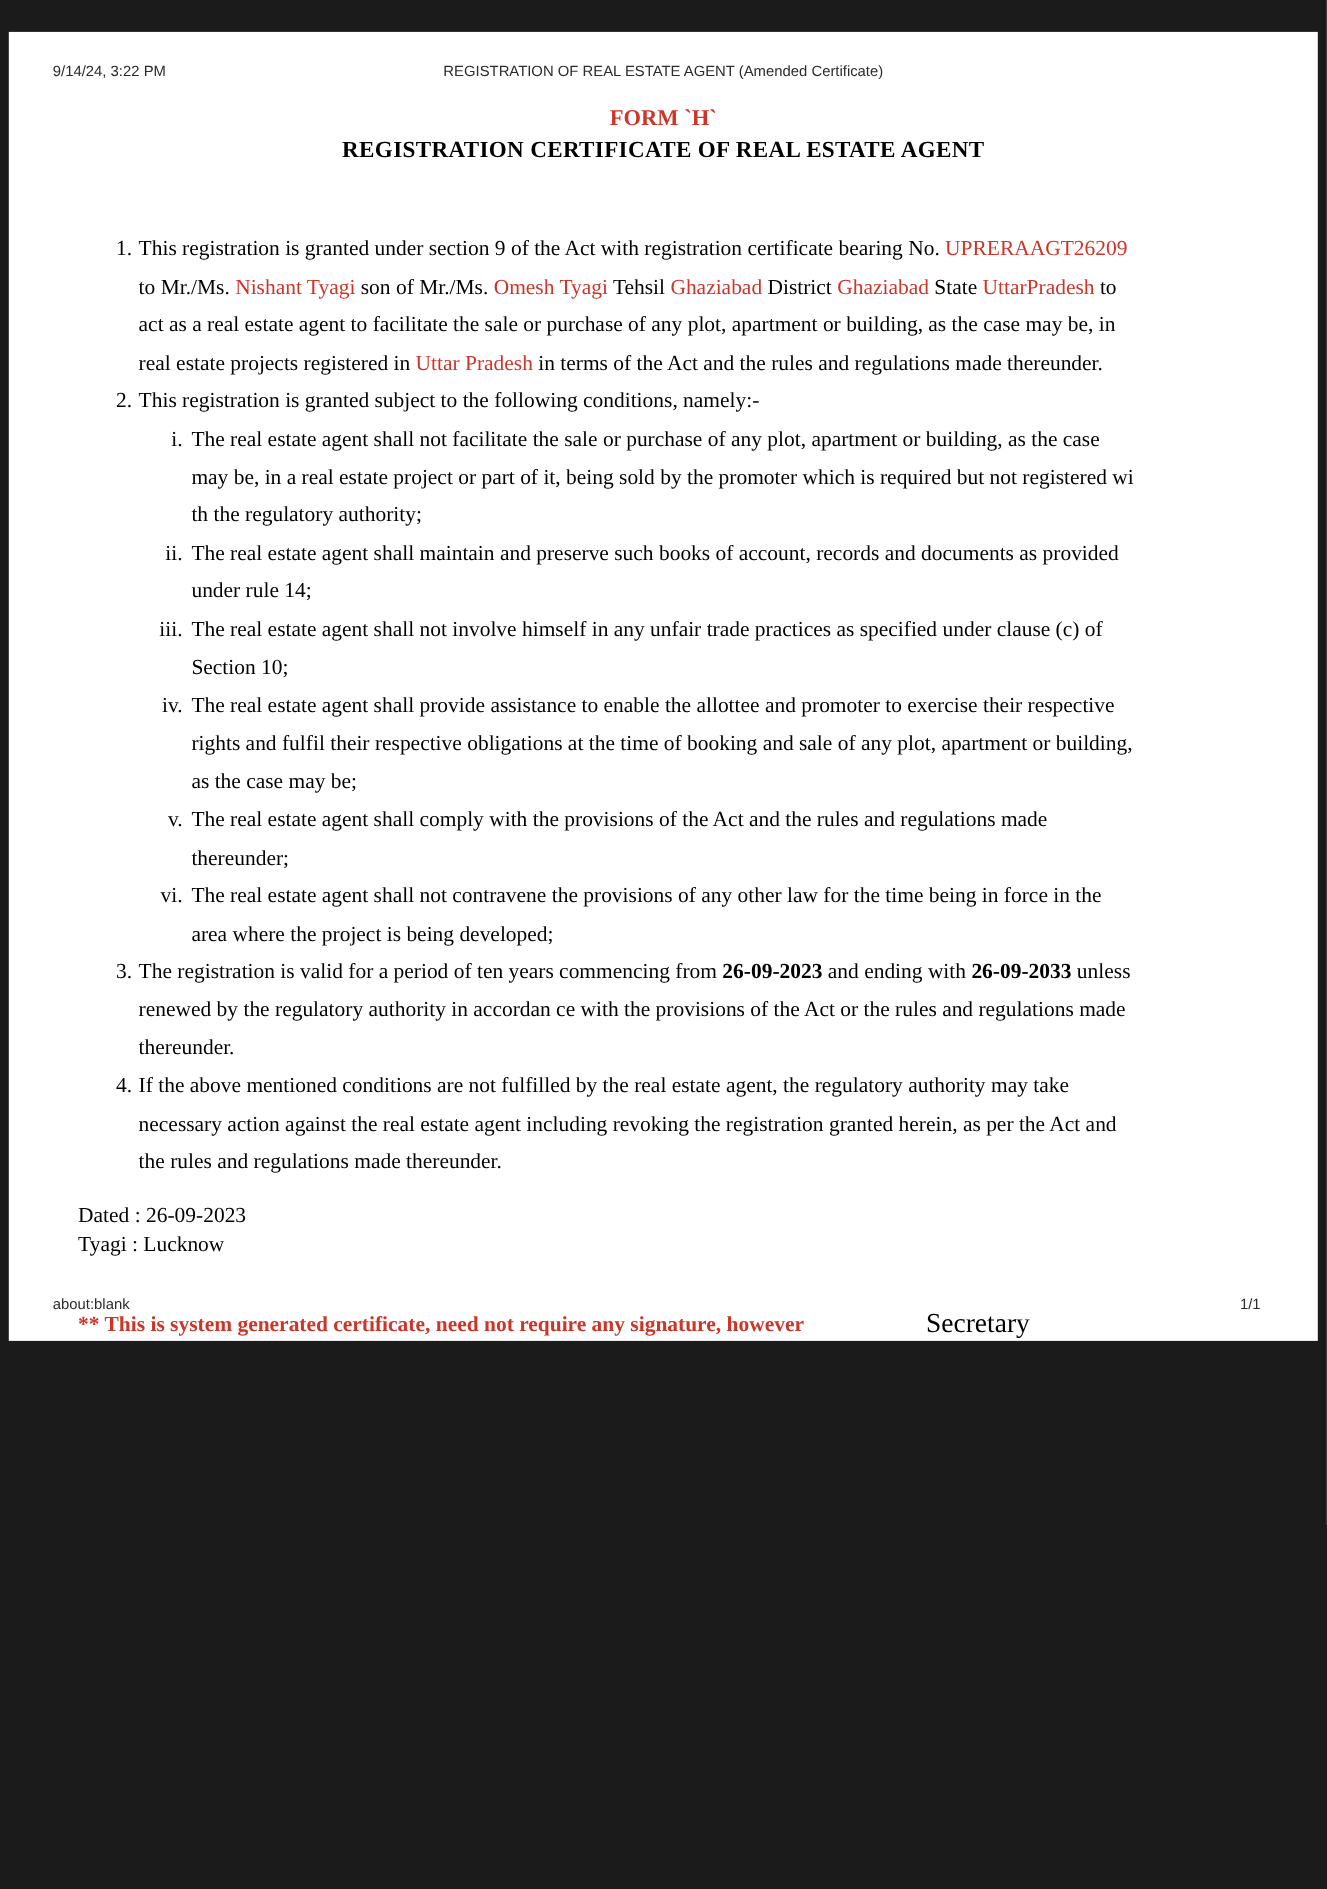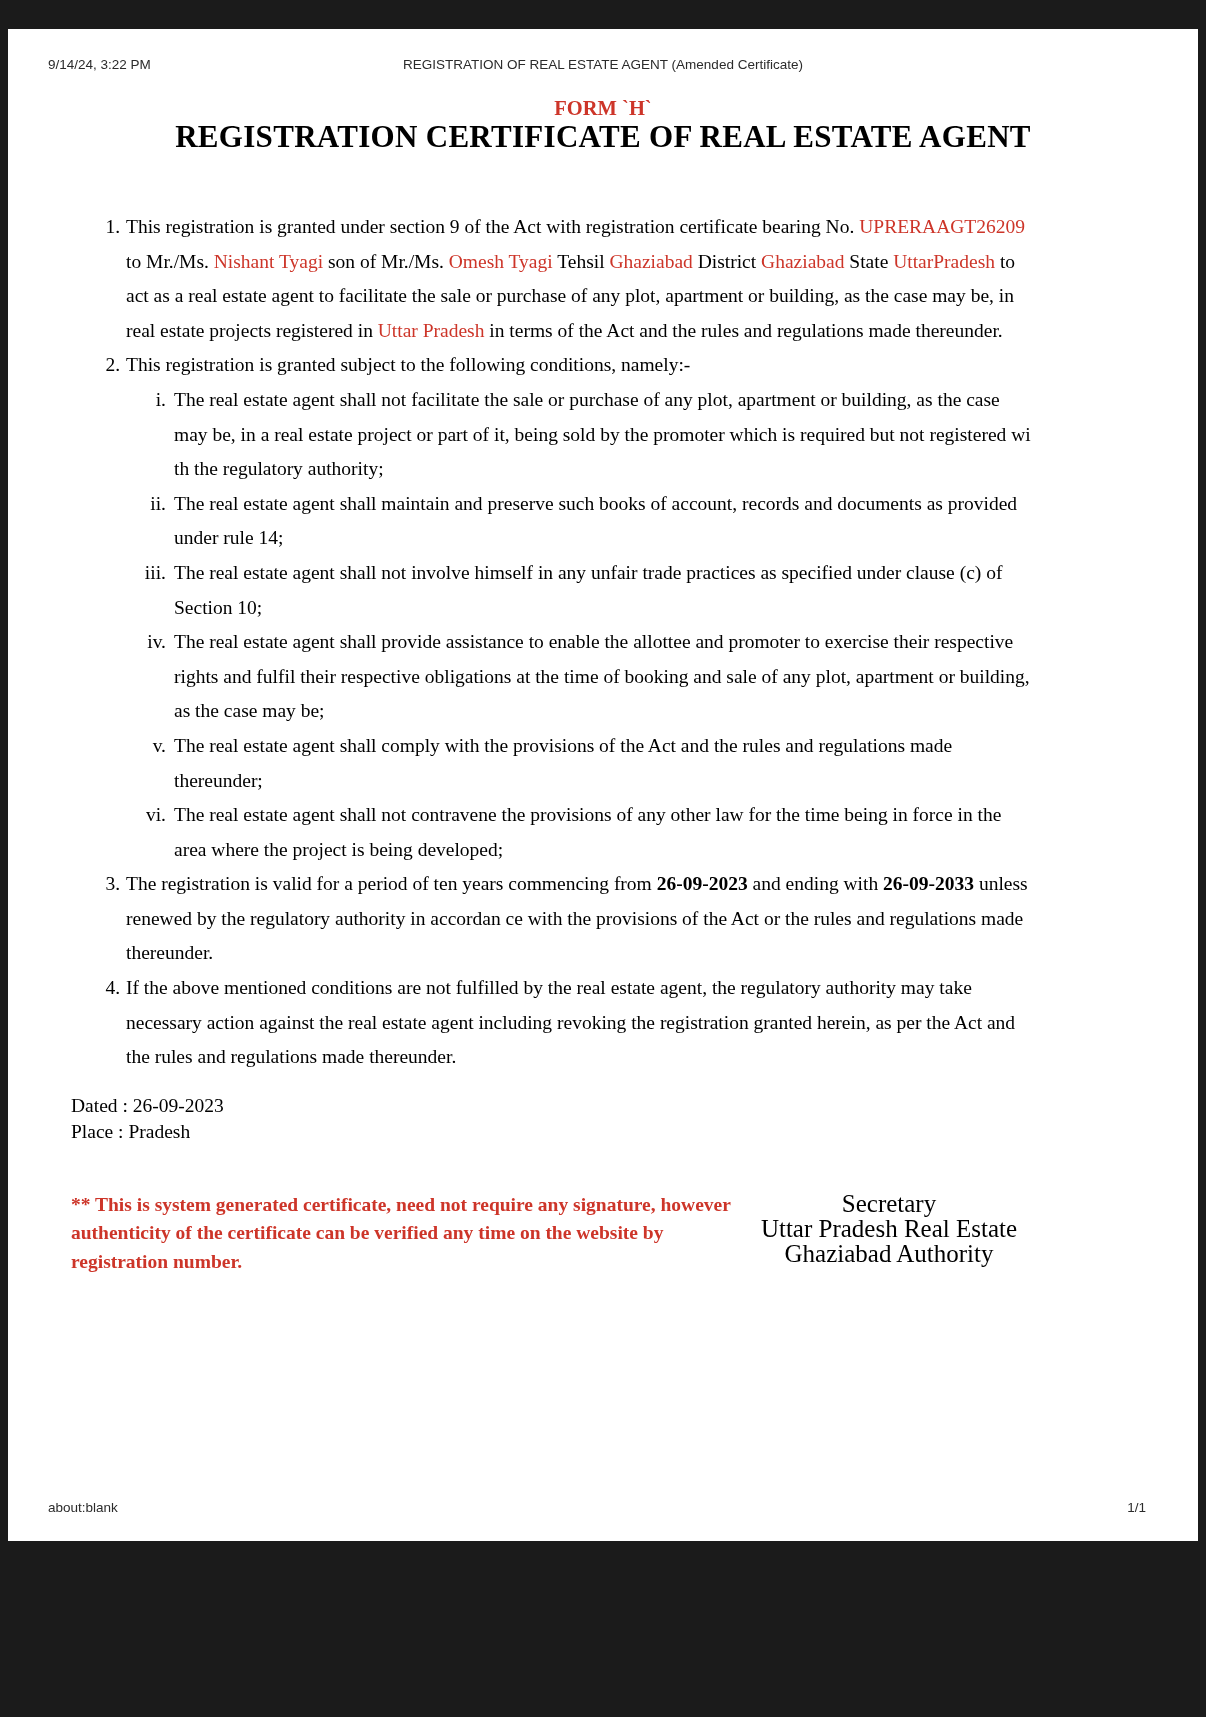--- a/index.html
+++ b/index.html
@@ -7,21 +7,21 @@
   html, body { background: #1b1b1b; }
   body {
     width: 1206px; height: 1717px;
     font-family: "Liberation Serif", serif;
     color: #000;
     position: relative;
   }
   .sheet {
     position: absolute;
     left: 8px; top: 29px;
-    width: 1190px; height: 1512px;
+    width: 1190px; height: 1190px;
     background: #ffffff;
     overflow: hidden;
   }
   
   .print-header {
     position: relative;
     margin-top: 28px;
     height: 17px;
     font-family: "Liberation Sans", sans-serif;
     font-size: 13.5px;
@@ -47,21 +47,21 @@
     line-height: 25px;
   }
   .rule-ref {
     color: var(--accent-red);
     font-weight: bold;
     font-size: 19.5px;
     line-height: 24px;
   }
   .cert-title {
     font-weight: bold;
-    font-size: 31px;
+    font-size: 21px;
     line-height: 31px;
     letter-spacing: 0.3px;
   }
   
   .main-list {
     margin: 58px 0 0 92px;
     width: 938px;
     font-size: 19.5px;
     line-height: 34.6px;
   }
@@ -171,21 +171,21 @@
 
     <div class="clause">
       <div class="cnum">4.</div>
       <div class="cbody">If the above mentioned conditions are not fulfilled by the real estate agent, the regulatory authority may take necessary action against the real estate agent including revoking the registration granted herein, as per the Act and the rules and regulations made thereunder.</div>
     </div>
 
   </div>
 
   <div class="dated-block">
     <div>Dated : 26-09-2023</div>
-    <div>Place : Pradesh</div>
+    <div>Tyagi : Lucknow</div>
   </div>
 
   <div class="sign-region">
     <div class="signature-block">
       <div>Secretary</div>
       <div>Uttar Pradesh Real Estate</div>
       <div>Ghaziabad Authority</div>
     </div>
     <div class="disclaimer">** This is system generated certificate, need not require any signature, however authenticity of the certificate can be verified any time on the website by registration number.</div>
   </div>

